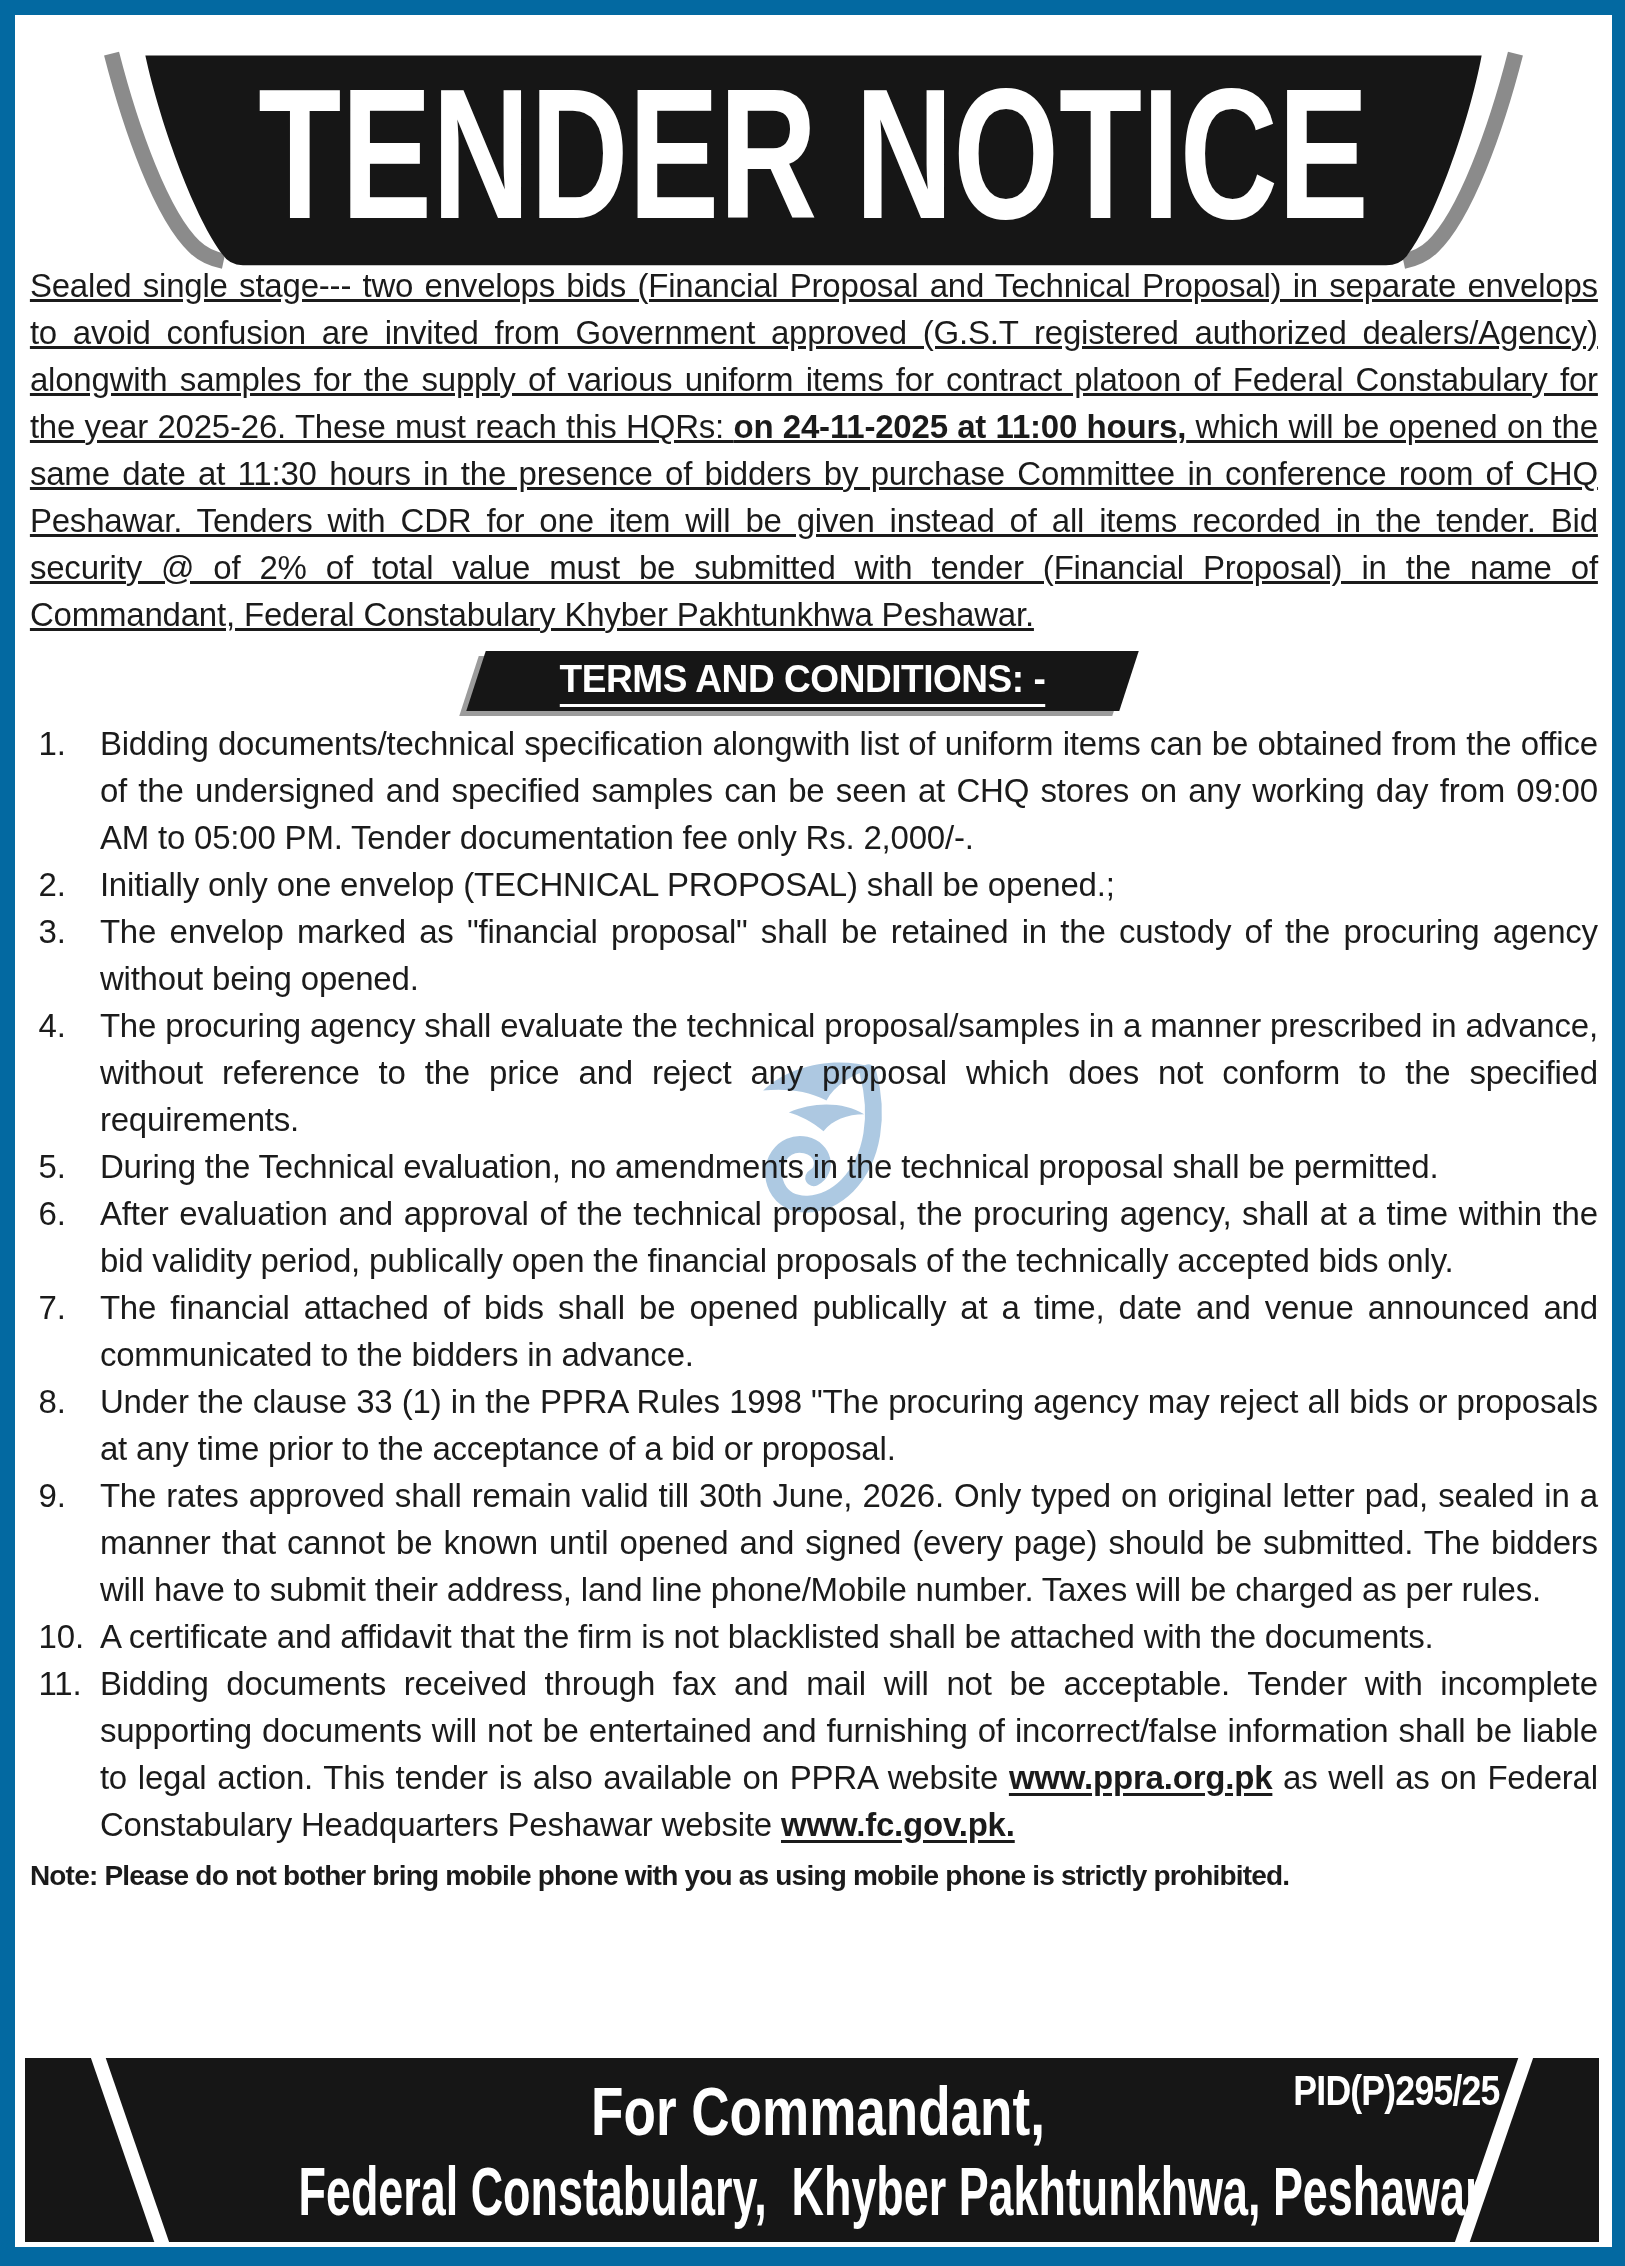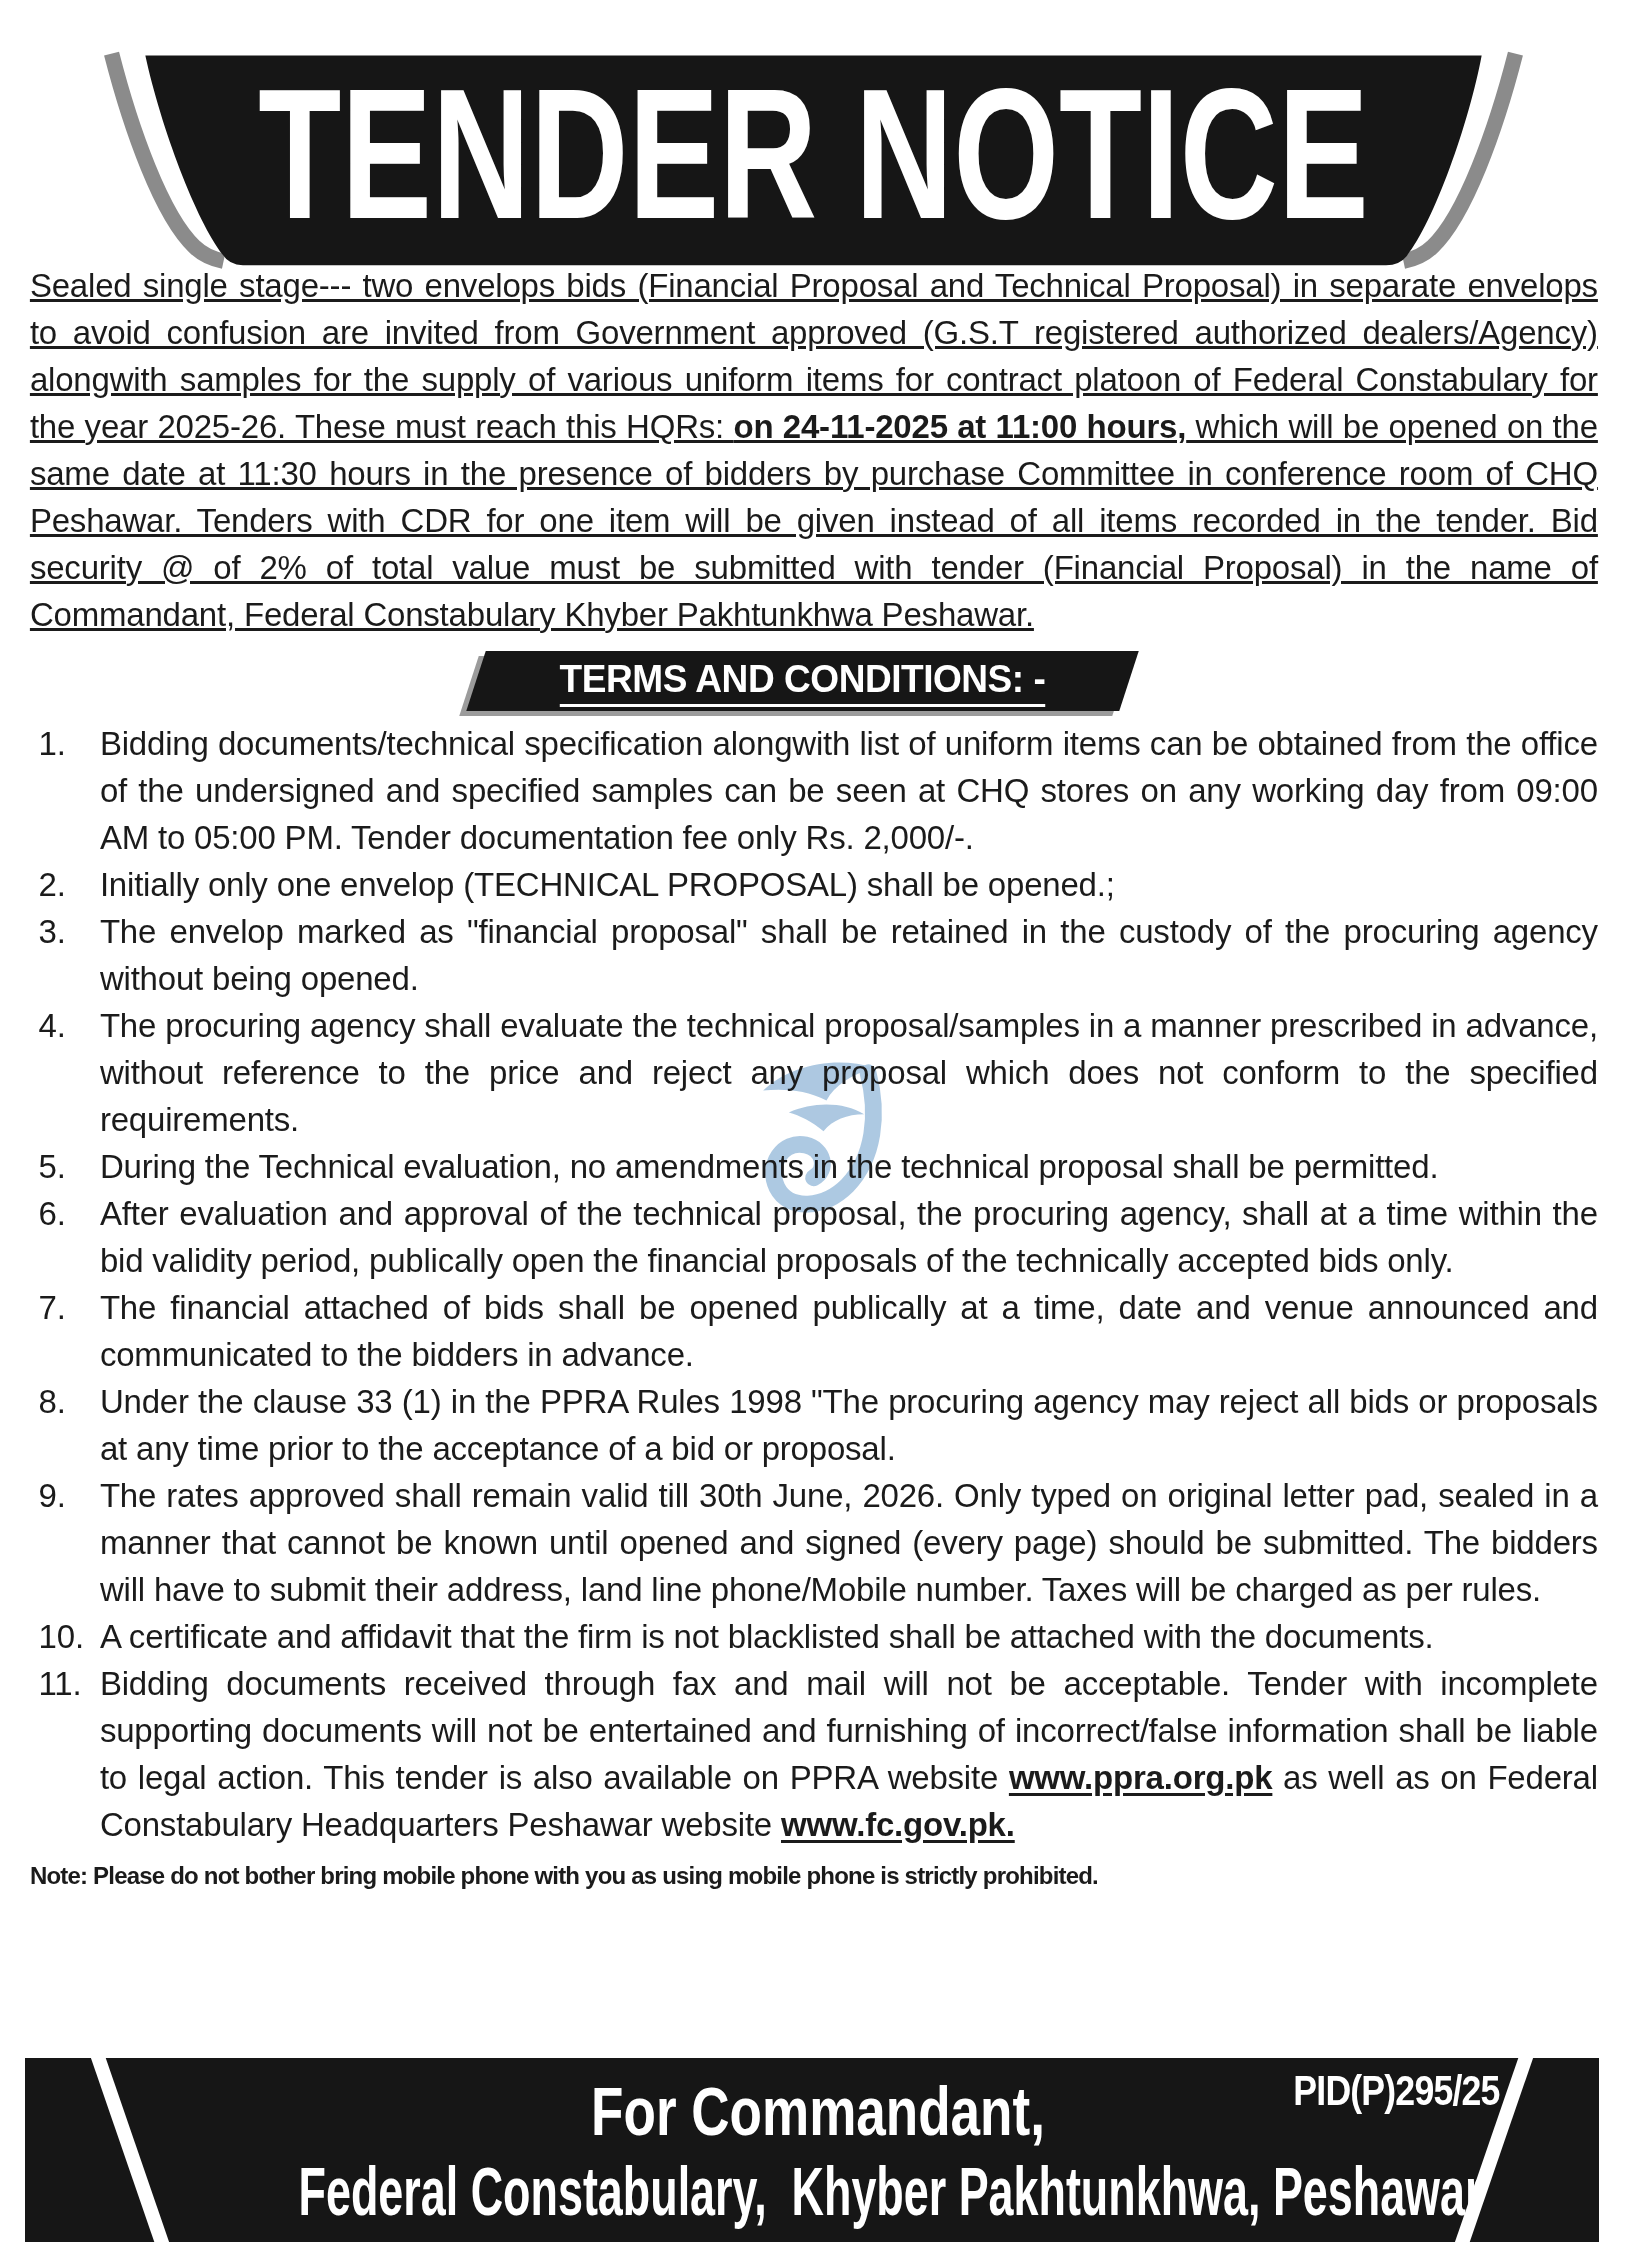--- a/index.html
+++ b/index.html
@@ -1,19 +1,19 @@
 <!DOCTYPE html>
 <html><head>
 <meta charset="utf-8">
 <style>
   html,body{margin:0;padding:0;background:#4d4d4d;}
   .page{
     position:relative;
     width:1626px;height:2266px;
-    background:#ffffff;
+    background:#0369a1;
     font-family:"Liberation Sans",sans-serif;
     overflow:hidden;
   }
   .inner{
     position:absolute;left:14.5px;top:14.5px;
     width:1597px;height:2232px;
     background:#ffffff;
   }
   
   .header-svg{position:absolute;left:0;top:25px;width:1597px;height:234px;}
@@ -38,21 +38,21 @@
     display:flex;align-items:center;justify-content:center;
     color:#ffffff;font-weight:bold;font-size:39px;letter-spacing:-0.5px;
     transform:scaleX(0.95);
   }
   .tc-banner-text span{border-bottom:3.9px solid #ffffff;padding-bottom:2.9px;}
   
   .terms{margin-top:1.9px;}
   .term{display:flex;}
   .term .num{flex:0 0 70px;width:70px;padding-left:8.7px;box-sizing:border-box;}
   .term .txt{flex:1;text-align:justify;}
-  .note{font-weight:bold;font-size:24px;letter-spacing:-0.8px;margin-top:3.9px;white-space:nowrap;}
+  .note{font-weight:bold;font-size:28px;letter-spacing:-0.8px;margin-top:3.9px;white-space:nowrap;}
   
   .footer{
     position:absolute;left:10.6px;top:2043px;width:1574px;height:184px;
     background:#161616;overflow:hidden;color:#ffffff;z-index:2;
   }
   .slash{position:absolute;width:13.5px;height:212px;background:#ffffff;top:-13.5px;}
   .slash-left{left:98px;transform:rotate(-19deg);}
   .slash-right{left:1462px;transform:rotate(19deg);}
   .footer-pid{
     position:absolute;right:100px;top:9.7px;

